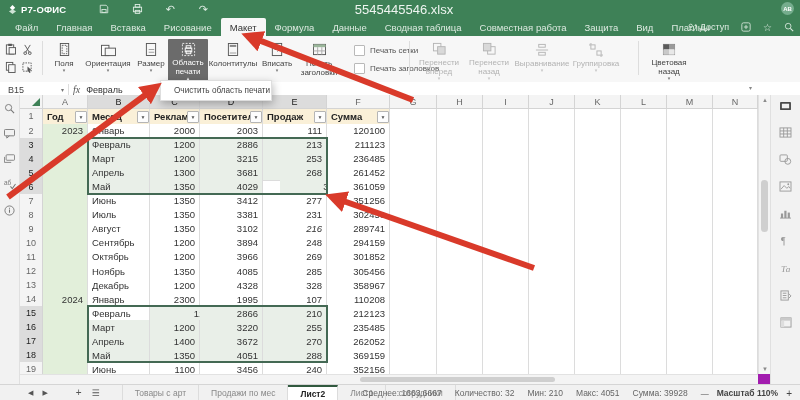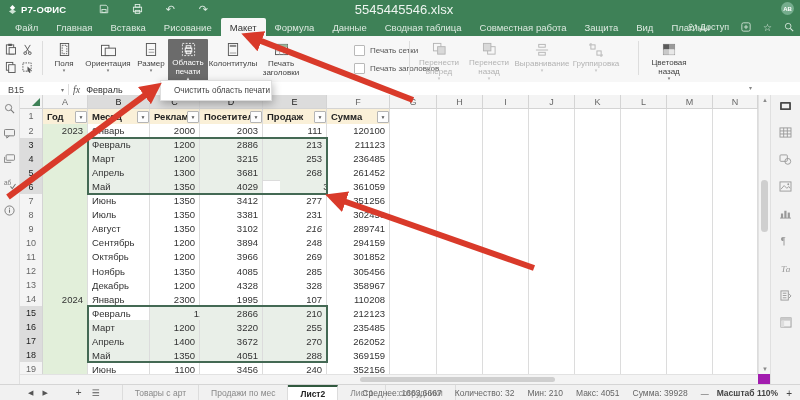--- a/index.html
+++ b/index.html
@@ -242,20 +242,30 @@
         </div>
         <div class="tb-btn" style="width: 50px;">
           <span class="ticon">
             <svg width="12" height="15" viewBox="0 0 13 16">
               <rect x="1.5" y="1.5" width="10" height="13" fill="none" stroke="#555"></rect>
               <rect x="3" y="3" width="7" height="2.2" fill="#888"></rect>
               <rect x="3" y="11" width="7" height="1.6" fill="#bbb"></rect>
             </svg>
           </span>
           <span>Колонтитулы</span>
+        </div>
+        <div class="tb-btn" style="width: 38px;">
+          <span class="ticon">
+            <svg width="14" height="15" viewBox="0 0 15 16">
+              <rect x="2.5" y="1.5" width="10" height="13" fill="none" stroke="#555"></rect>
+              <path d="M5 8 h5 M8 6 l2 2 l-2 2" fill="none" stroke="#555"></path>
+            </svg>
+          </span>
+          <span>Вписать</span>
+          <span class="caret">▾</span>
         </div>
         <div class="tb-btn" style="width: 46px;">
           <span class="ticon">
             <svg width="15" height="13" viewBox="0 0 16 14">
               <rect x="1.5" y="1.5" width="13" height="11" fill="none" stroke="#555"></rect>
               <rect x="1.5" y="1.5" width="13" height="3" fill="#9bb79b"></rect>
               <path d="M6 4.5 v8 M10.5 4.5 v8 M1.5 8.5 h13" stroke="#aaa"></path>
             </svg>
           </span>
           <span>Печать заголовки</span>

